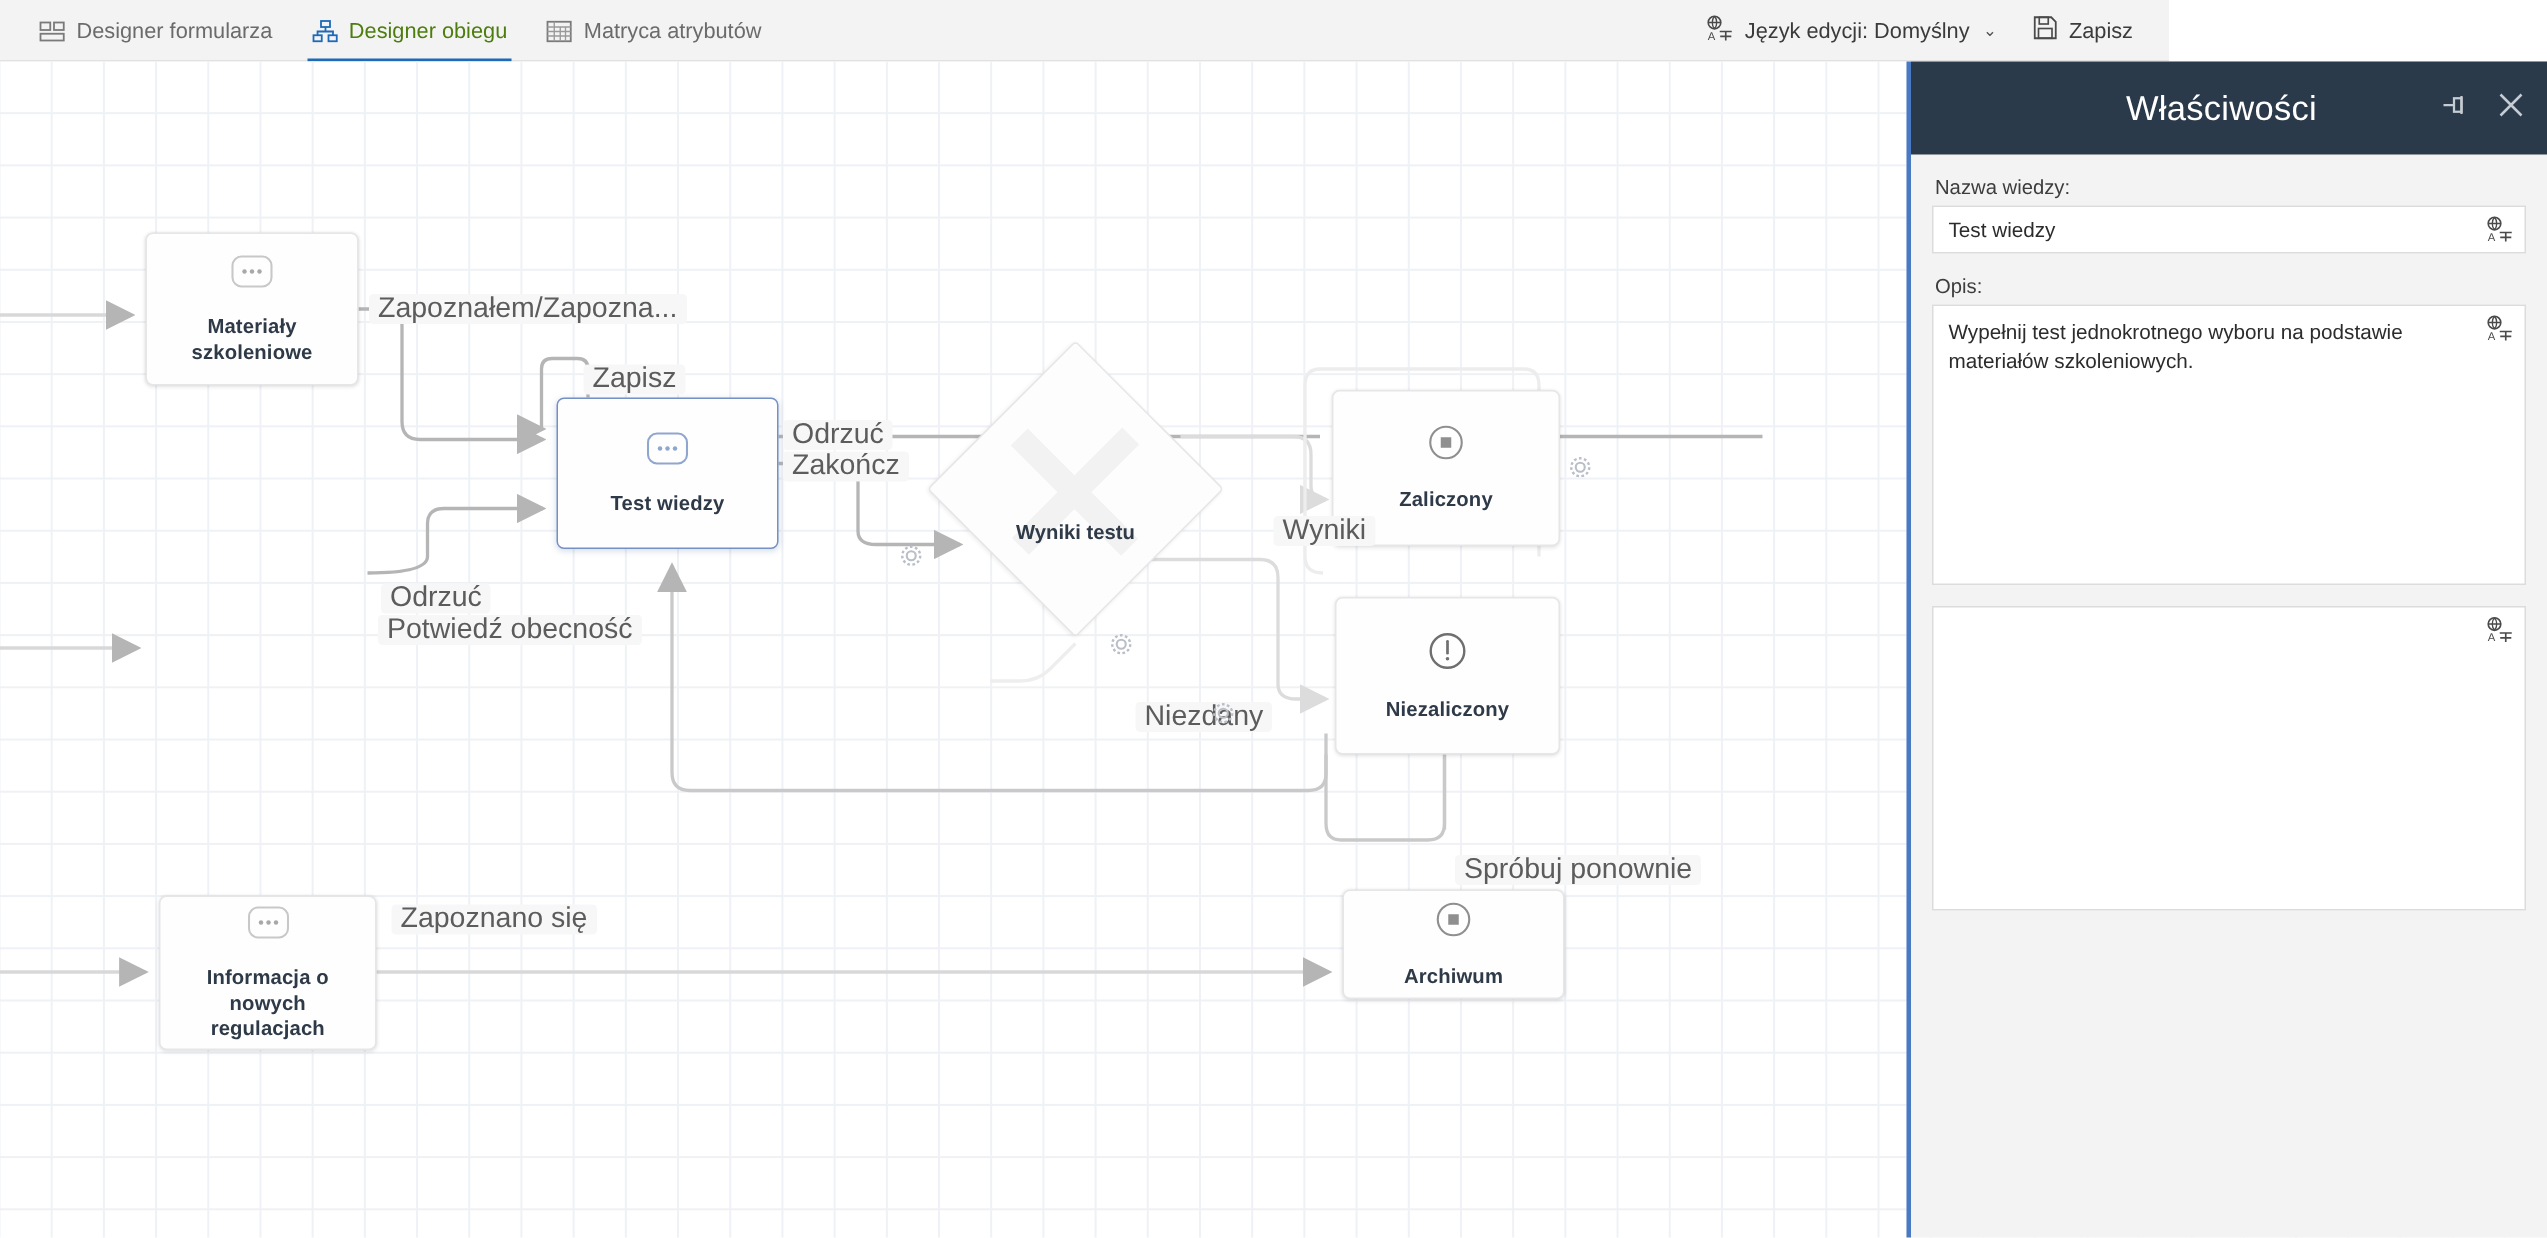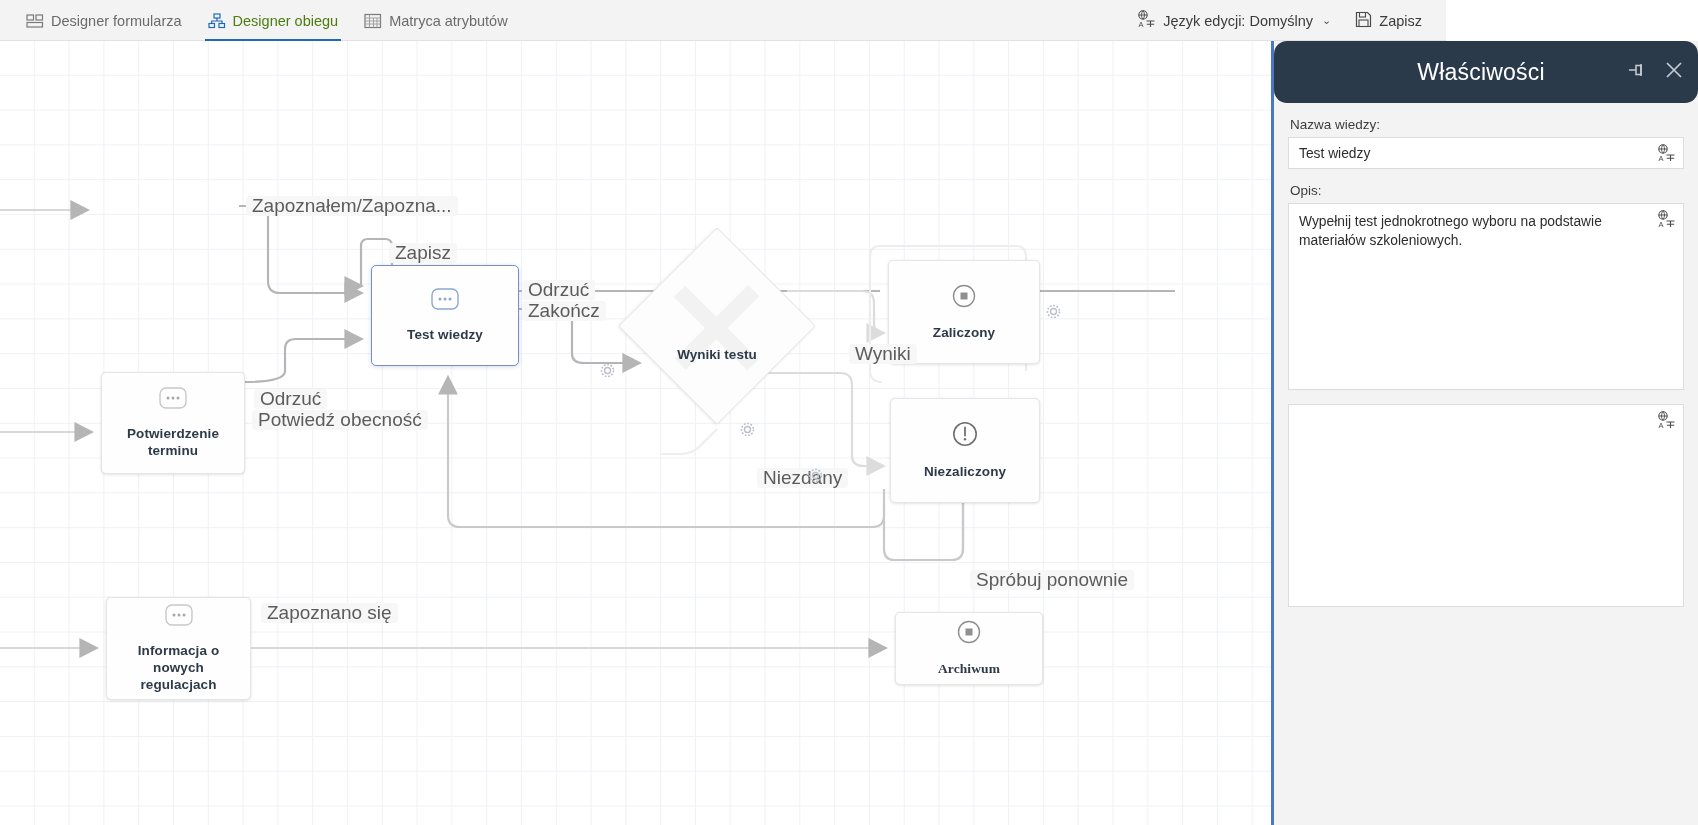--- a/index.html
+++ b/index.html
@@ -122,21 +122,20 @@
   .panel {
     position: absolute; top: 41px; right: 0;
     width: 427px; height: 784px;
     background: #f3f3f3;
     border-left: 3px solid #4a79c4;
   }
   .panel-head {
     height: 62px; background: #2b3a4a;
     display: flex; align-items: center;
     padding: 0 14px 0 0;
-    border-radius: 13px;
   }
   .panel-title {
     flex: 1; text-align: center;
     color: #ffffff; font-size: 23px; font-weight: 300;
     letter-spacing: .2px; padding-left: 60px;
   }
   .panel-icons { display: flex; align-items: center; gap: 16px; }
   .pico { cursor: pointer; display: block; }
   .panel-body { padding: 14px 14px 0 14px; }
   .field-label {
@@ -275,79 +274,79 @@
     </g>
   </svg>
 
   <div>
     <div class="diamond" style="left:647px; top:215px;">
       <div class="diamond-x"></div>
     </div>
     <div class="diamond-label" style="left:637px; top:306px;">Wyniki testu</div>
   </div>
 
+  <div class="node" style="left:97px; top:114px; width:142px; height:102px;">
+    <span class="node-ico">
+      <svg width="28" height="22" viewBox="0 0 28 22">
+        <rect x="1" y="1" width="26" height="20" rx="6" fill="none" stroke="#c8c8c8" stroke-width="1.4"></rect>
+        <circle cx="9" cy="11" r="1.5" fill="#a8a8a8"></circle>
+          <circle cx="14" cy="11" r="1.5" fill="#a8a8a8"></circle>
+          <circle cx="19" cy="11" r="1.5" fill="#a8a8a8"></circle>
+      </svg>
+    </span>
+    <span class="node-label">Materiały szkoleniowe</span>
+  </div>
 
   <div class="node selected" style="left:371px; top:224px; width:148px; height:101px;">
     <span class="node-ico">
       <svg width="28" height="22" viewBox="0 0 28 22">
         <rect x="1" y="1" width="26" height="20" rx="6" fill="none" stroke="#8fa6cf" stroke-width="1.4"></rect>
         <circle cx="9" cy="11" r="1.5" fill="#8fa6cf"></circle>
           <circle cx="14" cy="11" r="1.5" fill="#8fa6cf"></circle>
           <circle cx="19" cy="11" r="1.5" fill="#8fa6cf"></circle>
       </svg>
     </span>
     <span class="node-label">Test wiedzy</span>
   </div>
 
-  <div class="node" style="left:101px; top:331px; width:144px; height:102px;">
+
+  <div class="node" style="left:888px; top:219px; width:152px; height:104px;">
+    <span class="node-ico">
+      <svg width="24" height="24" viewBox="0 0 24 24">
+        <circle cx="12" cy="12" r="10.5" fill="none" stroke="#8f8f8f" stroke-width="1.4"></circle>
+        <rect x="8.5" y="8.5" width="7" height="7" fill="#8f8f8f"></rect>
+      </svg>
+    </span>
+    <span class="node-label">Zaliczony</span>
+  </div>
+
+  <div class="node" style="left:890px; top:357px; width:150px; height:105px;align-items:center;">
+    <span class="node-ico">
+      <svg width="26" height="26" viewBox="0 0 26 26">
+        <circle cx="13" cy="13" r="11.2" fill="none" stroke="#6f6f6f" stroke-width="1.6"></circle>
+        <path d="M13 6.5 L13 14.5" stroke="#6f6f6f" stroke-width="1.8" stroke-linecap="round"></path>
+        <circle cx="13" cy="18.2" r="1.2" fill="#6f6f6f"></circle>
+      </svg>
+    </span>
+    <span class="node-label">Niezaliczony</span>
+  </div>
+
+  <div class="node" style="left:106px; top:556px; width:145px; height:103px;">
     <span class="node-ico">
       <svg width="28" height="22" viewBox="0 0 28 22">
         <rect x="1" y="1" width="26" height="20" rx="6" fill="none" stroke="#c8c8c8" stroke-width="1.4"></rect>
         <circle cx="9" cy="11" r="1.5" fill="#a8a8a8"></circle>
           <circle cx="14" cy="11" r="1.5" fill="#a8a8a8"></circle>
           <circle cx="19" cy="11" r="1.5" fill="#a8a8a8"></circle>
       </svg>
     </span>
-    <span class="node-label">Potwierdzenie terminu</span>
-  </div>
-
-  <div class="node" style="left:888px; top:219px; width:152px; height:104px;">
-    <span class="node-ico">
-      <svg width="24" height="24" viewBox="0 0 24 24">
-        <circle cx="12" cy="12" r="10.5" fill="none" stroke="#8f8f8f" stroke-width="1.4"></circle>
-        <rect x="8.5" y="8.5" width="7" height="7" fill="#8f8f8f"></rect>
-      </svg>
-    </span>
-    <span class="node-label">Zaliczony</span>
-  </div>
-
-  <div class="node" style="left:890px; top:357px; width:150px; height:105px;align-items:center;">
-    <span class="node-ico">
-      <svg width="26" height="26" viewBox="0 0 26 26">
-        <circle cx="13" cy="13" r="11.2" fill="none" stroke="#6f6f6f" stroke-width="1.6"></circle>
-        <path d="M13 6.5 L13 14.5" stroke="#6f6f6f" stroke-width="1.8" stroke-linecap="round"></path>
-        <circle cx="13" cy="18.2" r="1.2" fill="#6f6f6f"></circle>
-      </svg>
-    </span>
-    <span class="node-label">Niezaliczony</span>
-  </div>
-
-  <div class="node" style="left:106px; top:556px; width:145px; height:103px;">
-    <span class="node-ico">
-      <svg width="28" height="22" viewBox="0 0 28 22">
-        <rect x="1" y="1" width="26" height="20" rx="6" fill="none" stroke="#c8c8c8" stroke-width="1.4"></rect>
-        <circle cx="9" cy="11" r="1.5" fill="#a8a8a8"></circle>
-          <circle cx="14" cy="11" r="1.5" fill="#a8a8a8"></circle>
-          <circle cx="19" cy="11" r="1.5" fill="#a8a8a8"></circle>
-      </svg>
-    </span>
     <span class="node-label">Informacja o nowych regulacjach</span>
   </div>
 
-  <div class="node" style="left:895px; top:571px; width:148px; height:73px;font-family:Liberation Serif, serif;">
+  <div class="node" style="left:895px; top:552px; width:148px; height:73px;">
     <span class="node-ico">
       <svg width="24" height="24" viewBox="0 0 24 24">
         <circle cx="12" cy="12" r="10.5" fill="none" stroke="#8f8f8f" stroke-width="1.4"></circle>
         <rect x="8.5" y="8.5" width="7" height="7" fill="#8f8f8f"></rect>
       </svg>
     </span>
     <span class="node-label">Archiwum</span>
   </div>
 
   <div class="elabel" style="left:246px; top:155px;">Zapoznałem/Zapozna...</div>

